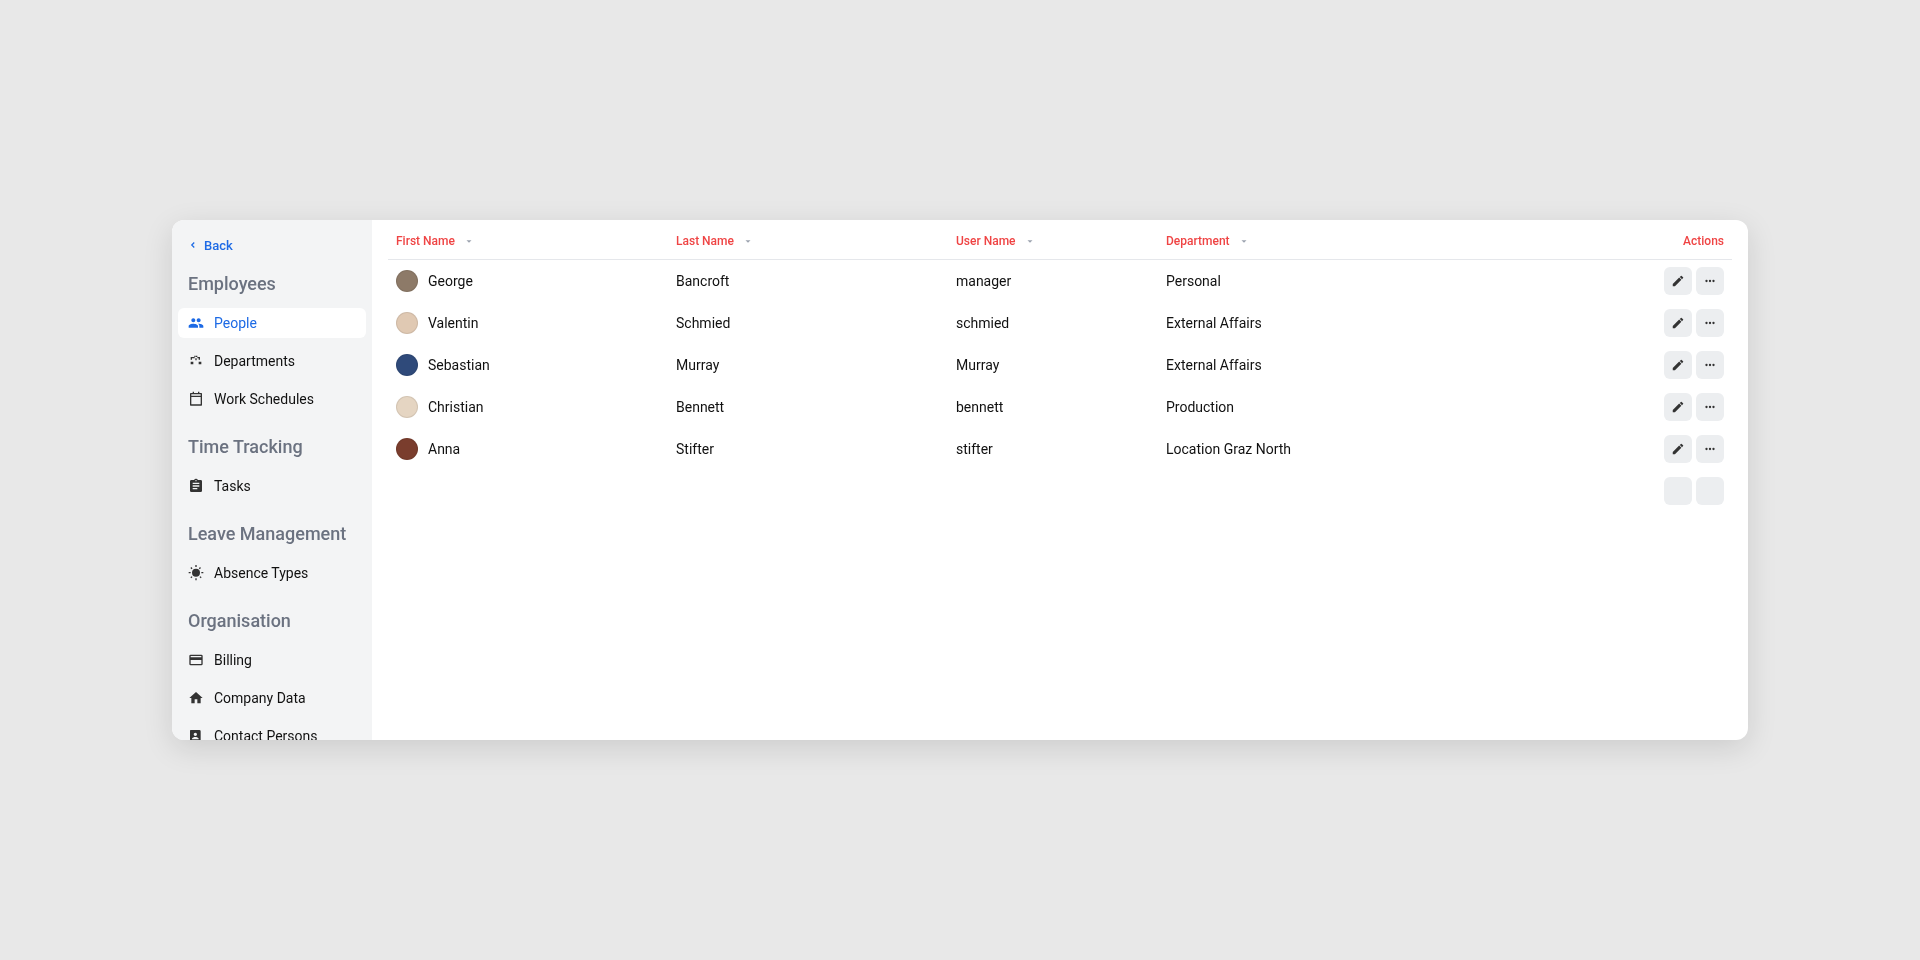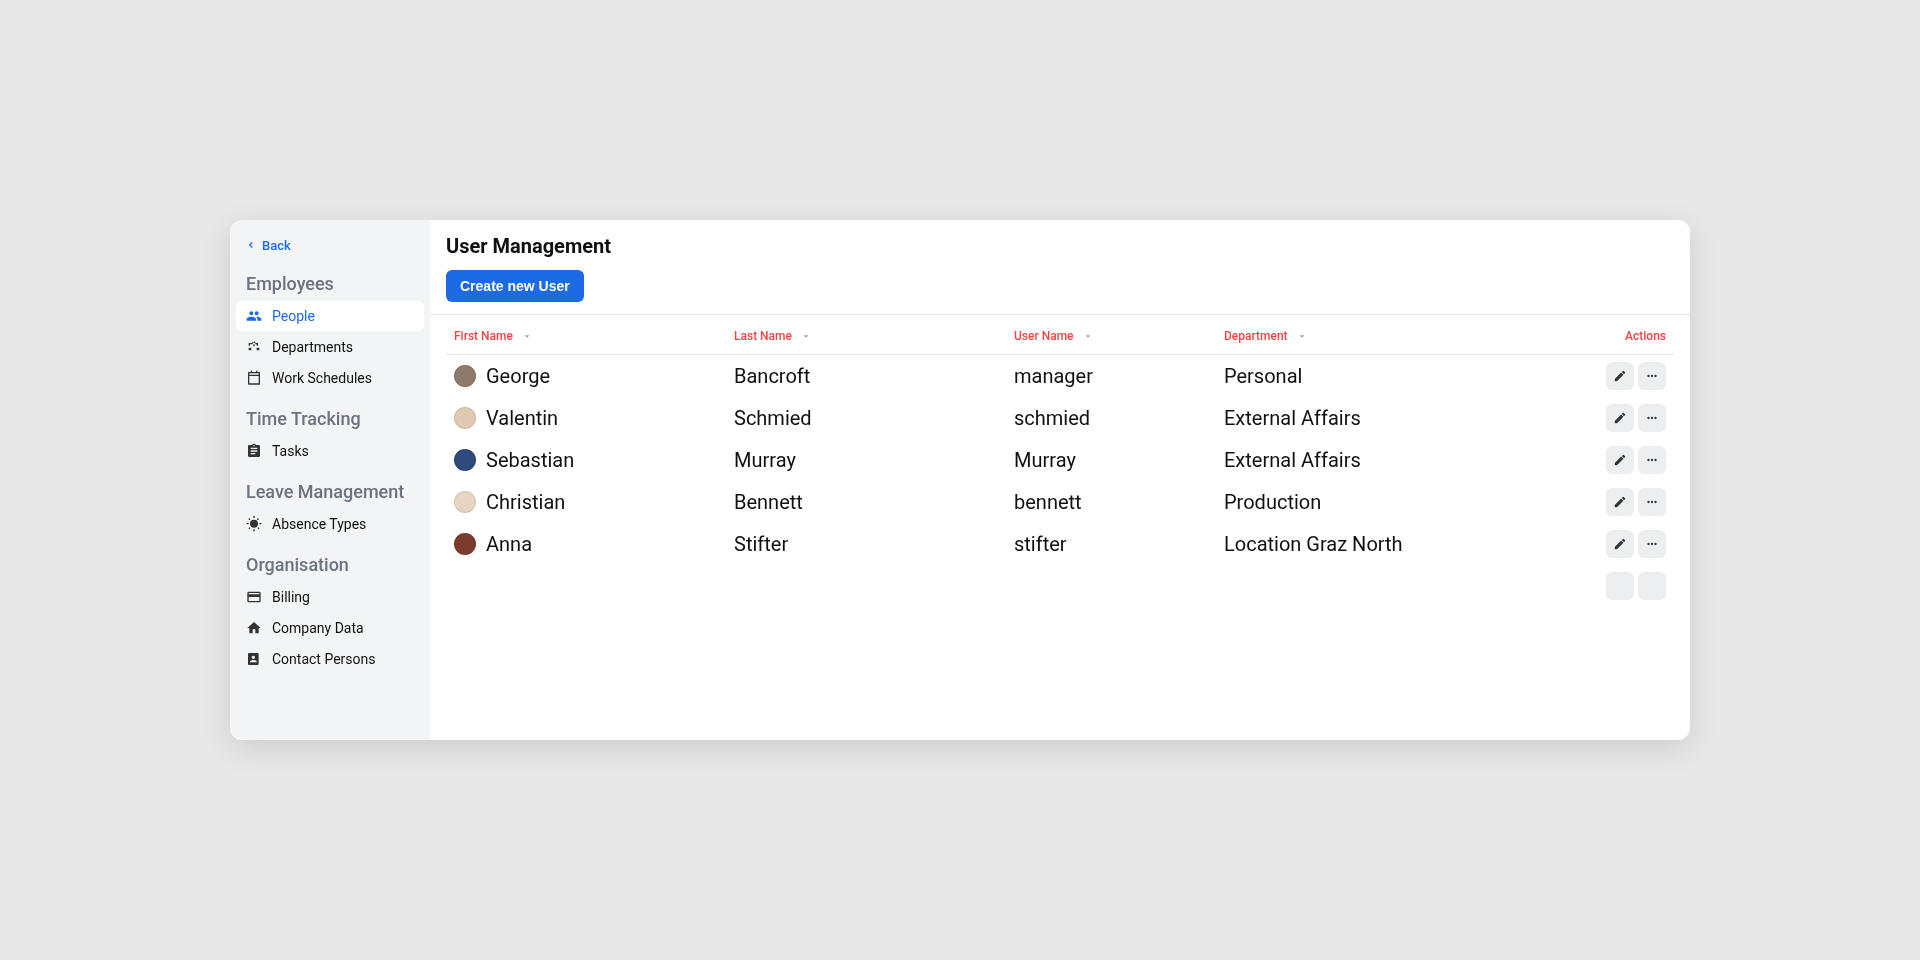--- a/index.html
+++ b/index.html
@@ -13,21 +13,21 @@
   .frame {
     width: 100%;
     height: 100%;
     display: flex;
     align-items: center;
     justify-content: center;
     padding: 40px 0;
   }
   .app {
     background: #fff;
-    width: 1460px;
+    width: 1576px;
     height: 520px;
     border-radius: 12px;
     box-shadow: 0 8px 30px rgba(0,0,0,0.12);
     display: flex;
     overflow: hidden;
   }
   
   .sidebar {
     width: 200px;
     background: #f3f4f5;
@@ -51,21 +51,21 @@
     font-size: 18px;
     color: #6b7280;
     font-weight: 500;
     padding: 14px 10px 6px;
   }
   .nav-item {
     display: flex;
     align-items: center;
     gap: 10px;
     padding: 7px 10px;
-    margin: 1px 0;
+    margin: 8px 0;
     border-radius: 6px;
     cursor: pointer;
     font-size: 14px;
     color: #111;
   }
   .nav-item.active {
     background: #fff;
     color: #1d6ae5;
   }
   .nav-item .icon svg { width: 16px; height: 16px; display:block; }
@@ -120,21 +120,21 @@
   thead th.actions-h { text-align: right; }
   .sort-arrow {
     display: inline-block;
     margin-left: 6px;
     color: #9ca3af;
     vertical-align: middle;
   }
   .sort-arrow svg { width: 10px; height: 10px; display: inline-block; }
   tbody td {
     padding: 7px 8px;
-    font-size: 20px;
+    font-size: 14px;
     color: #111;
     vertical-align: middle;
   }
   .first-cell {
     display: flex;
     align-items: center;
     gap: 10px;
   }
   .avatar {
     width: 22px;
@@ -248,24 +248,20 @@
               <svg viewBox="0 0 24 24">
                 <path d="M3 4v16a1 1 0 0 0 1 1h13a2 2 0 0 0 2-2V5a2 2 0 0 0-2-2H4a1 1 0 0 0-1 1zm8 3a2.5 2.5 0 1 1-2.5 2.5A2.5 2.5 0 0 1 11 7zm5 10H6v-1c0-1.66 3.34-2.5 5-2.5s5 .84 5 2.5z"></path>
               </svg>
             </span>
             <span>Contact Persons</span>
           </div>
         </div>
     </aside>
 
     <main class="main">
-      <div class="main-header">
-        <h1 class="page-title">User Management</h1>
-        <button class="create-btn">Create new User</button>
-      </div>
       <div class="table-wrap">
         <table>
           <colgroup>
             <col class="c-first">
               <col class="c-last">
               <col class="c-user">
               <col class="c-dept">
               <col class="c-act">
           </colgroup>
           <thead>

